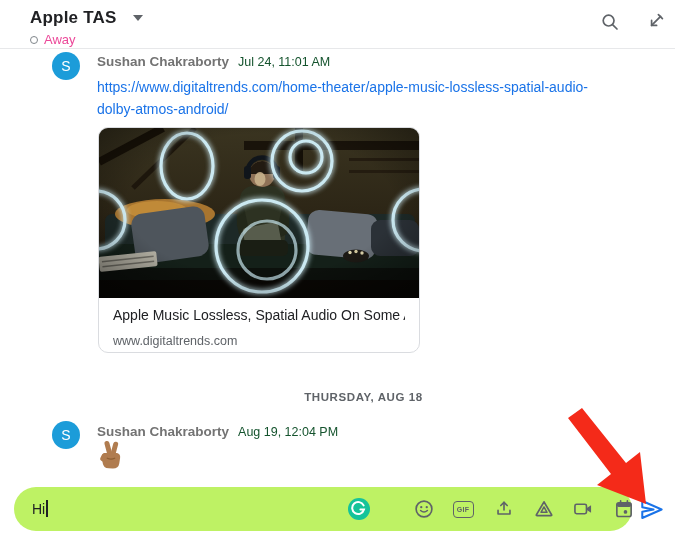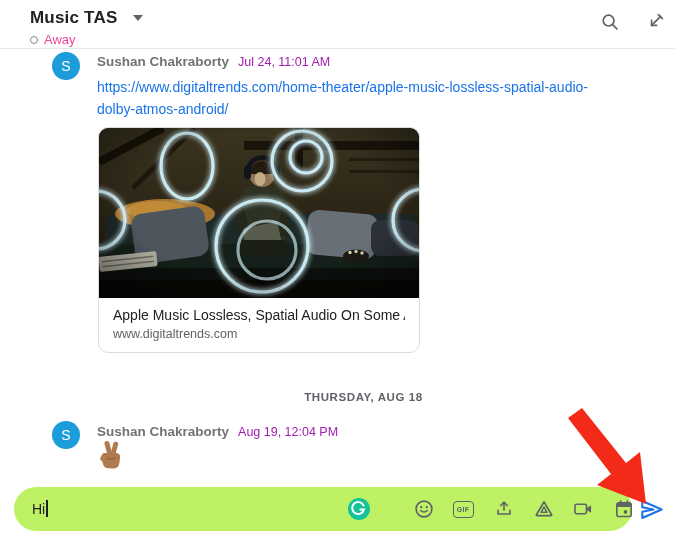--- a/index.html
+++ b/index.html
@@ -18,30 +18,30 @@
   .status-label { font-size:13px; color:#ec4899; }
   .hdr-btn { position:absolute; width:28px; height:28px; top:8px; display:flex; align-items:center; justify-content:center; cursor:pointer; }
   .hdr-search { left:596px; } .hdr-collapse { left:641px; }
   
   .avatar { position:absolute; width:28px; height:28px; border-radius:50%; background:#1c9cd9; color:#fff;
             font-size:14px; display:flex; align-items:center; justify-content:center; }
   .av1 { left:52px; top:52px; } .av2 { left:52px; top:421px; }
   .name-row { position:absolute; left:97px; display:flex; align-items:baseline; gap:9px; white-space:nowrap; }
   .nr1 { top:54px; } .nr2 { top:424px; }
   .sender { font-size:13.5px; font-weight:700; color:#737373; }
-  .timestamp { font-size:12.5px; color:#a21caf; }
+  .timestamp { font-size:12.5px; color:#14532d; }
   .msg-link { position:absolute; left:97px; top:76px; width:515px; font-size:14px; line-height:22px;
               color:#1a73e8; text-decoration:none; cursor:pointer; }
   
   .card { position:absolute; left:98px; top:127px; width:322px; height:226px; border:1px solid #dadce0;
           border-radius:10px; overflow:hidden; background:#fff; cursor:pointer; }
   .card-img { width:322px; height:170px; display:block; }
   .card-body { padding:9px 14px 0 14px; }
   .card-title { font-size:14px; color:#202124; white-space:nowrap; overflow:hidden; }
-  .card-domain { font-size:12.5px; color:#5f6368; margin-top:4px; }
+  .card-domain { font-size:12.5px; color:#5f6368; margin-top:11px; }
   
   .date-divider { position:absolute; left:52px; right:0; top:391px; text-align:center;
                   font-size:11.5px; font-weight:700; letter-spacing:.6px; color:#5f6368; }
   .emoji-wrap { position:absolute; left:97px; top:440px; width:30px; height:30px; }
   
   .composer { position:absolute; left:14px; top:487px; width:618px; height:44px; border-radius:22px; background:#bef264; }
   .compose-text { position:absolute; left:18px; top:13px; font-size:14px; color:#202124; display:flex; align-items:center; }
   .cursor-bar { display:inline-block; width:1.4px; height:17px; background:#202124; margin-left:1px; }
   .cicon { position:absolute; top:10px; width:24px; height:24px; display:flex; align-items:center; justify-content:center; cursor:pointer; }
   .grammarly { left:334px; top:11px; width:22px; height:22px; }
@@ -52,21 +52,21 @@
   .red-arrow { position:absolute; left:550px; top:398px; pointer-events:none; }
   svg { display:block; }
 </style>
 </head>
 <body>
 
 <div class="window">
 
   <div class="header">
     <div class="title-row">
-      <span class="title">Music TAS</span>
+      <span class="title">Apple TAS</span>
       <span class="caret"></span>
     </div>
     <div class="status-row">
       <span class="away-dot"></span>
       <span class="status-label">Away</span>
     </div>
     <div class="hdr-btn hdr-search">
       <svg width="20" height="20" viewBox="0 0 20 20">
         <circle cx="8.6" cy="8.6" r="5.4" fill="none" stroke="#5f6368" stroke-width="1.7"></circle>
         <line x1="12.8" y1="12.8" x2="17" y2="17" stroke="#5f6368" stroke-width="1.7" stroke-linecap="round"></line>

